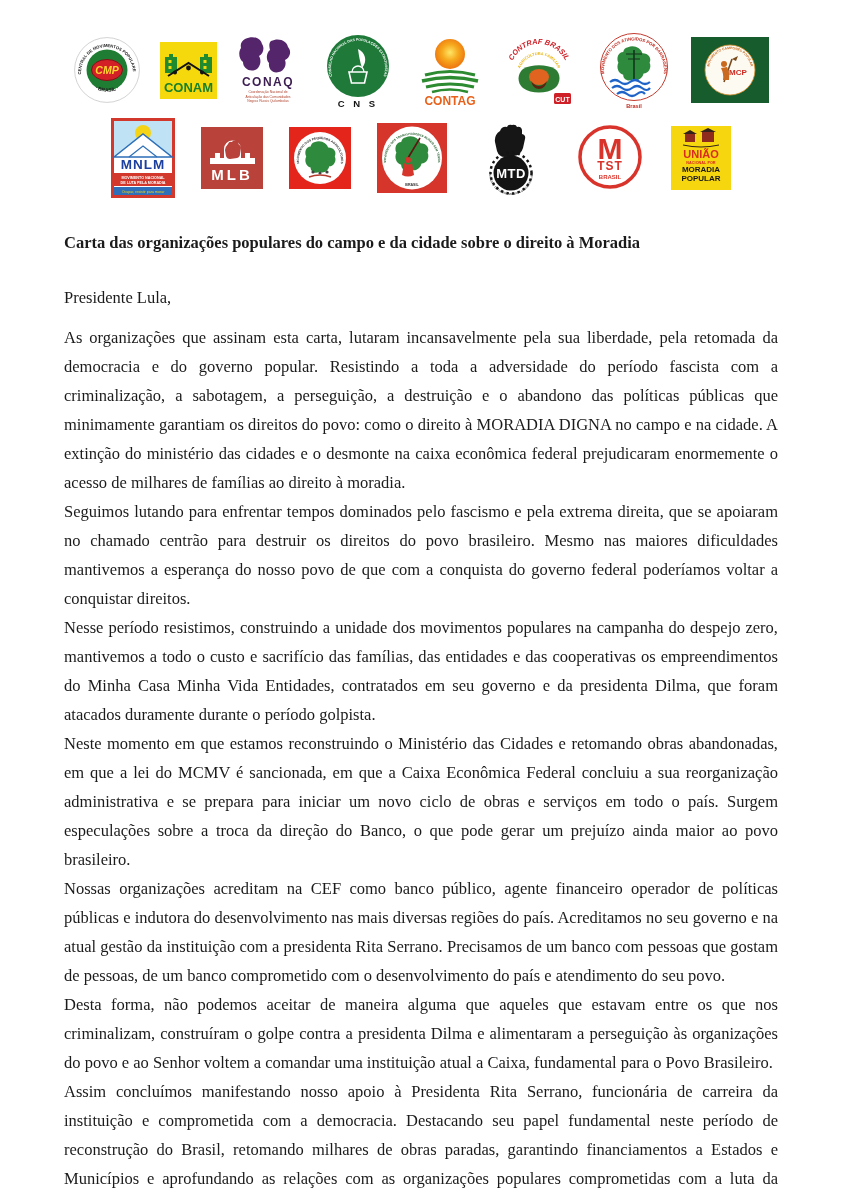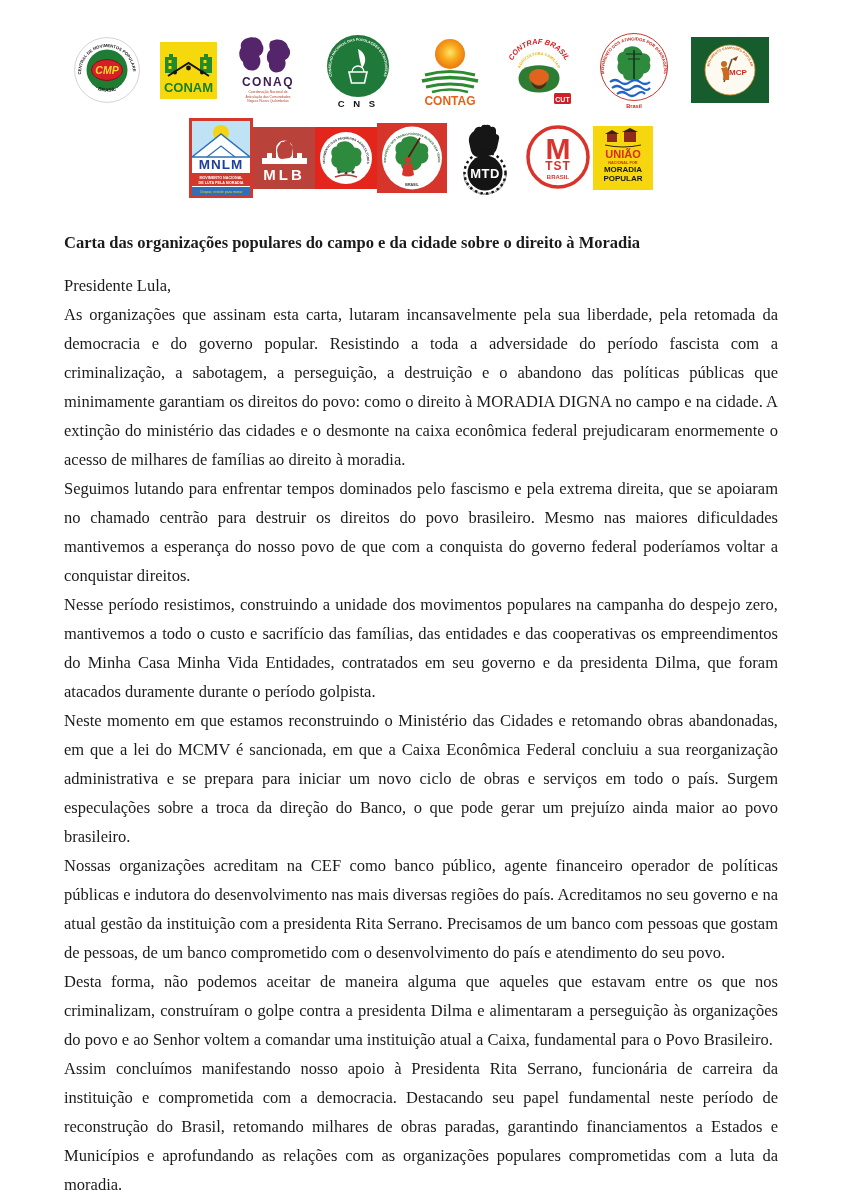--- a/index.html
+++ b/index.html
@@ -2,28 +2,28 @@
 <html><head>
 <meta charset="utf-8">
 <style>
   html,body{margin:0;padding:0;background:#ffffff;}
   .page{
     width:842px;height:1200px;margin:0 auto;background:#ffffff;
     font-family:"Liberation Serif",serif;color:#1b1b1b;overflow:hidden;position:relative;
   }
   .logo-row{display:flex;justify-content:center;align-items:center;}
   .row1{padding-top:30px;gap:20px;}
-  .row2{padding-top:8px;}
+  .row2{padding-top:8px;gap:26px;}
   .logo{display:block;flex:0 0 auto;}
   .logo text{font-family:"Liberation Sans",sans-serif;}
   .letter{padding:0 64px;}
-  .title{font-size:16.5px;font-weight:bold;margin:30px 0 14px;line-height:29px;}
+  .title{font-size:16.5px;font-weight:bold;margin:30px 0 0;line-height:29px;}
   .letter p{font-size:16.5px;line-height:29px;margin:0;text-align:justify;}
-  p.salutation{text-align:left;}
-  p.body.first{}
+  p.salutation{margin-top:26px;text-align:left;}
+  p.body.first{margin-top:11px;}
 </style>
 </head>
 <body>
 
 <div class="page">
 
   <div class="logo-row row1">
 
     <svg class="logo" width="66" height="66" viewBox="0 0 66 66">
       <circle cx="33" cy="33" r="32.4" fill="#fff" stroke="#b5b5b5" stroke-width="0.6"></circle>

